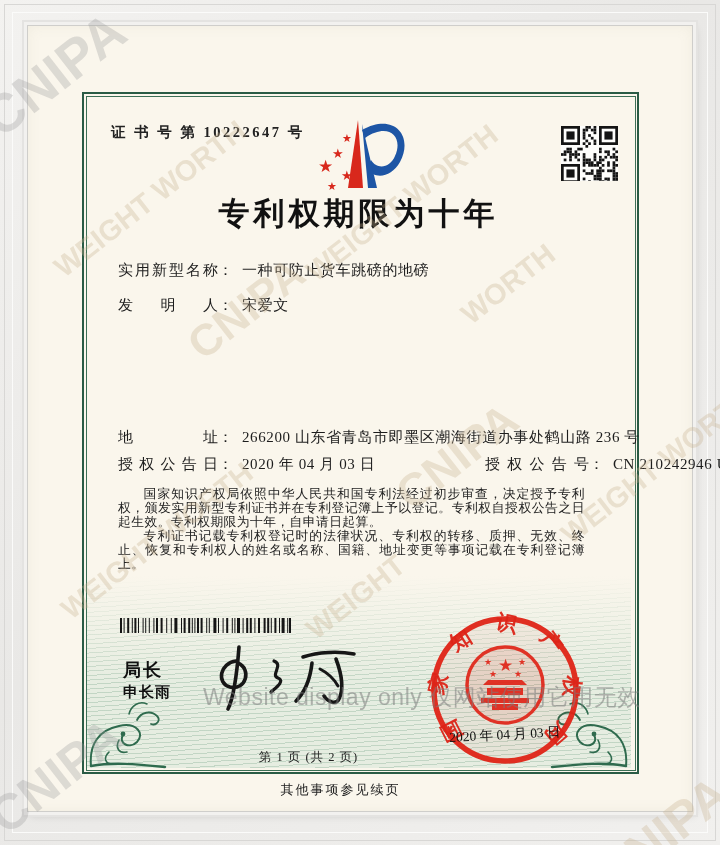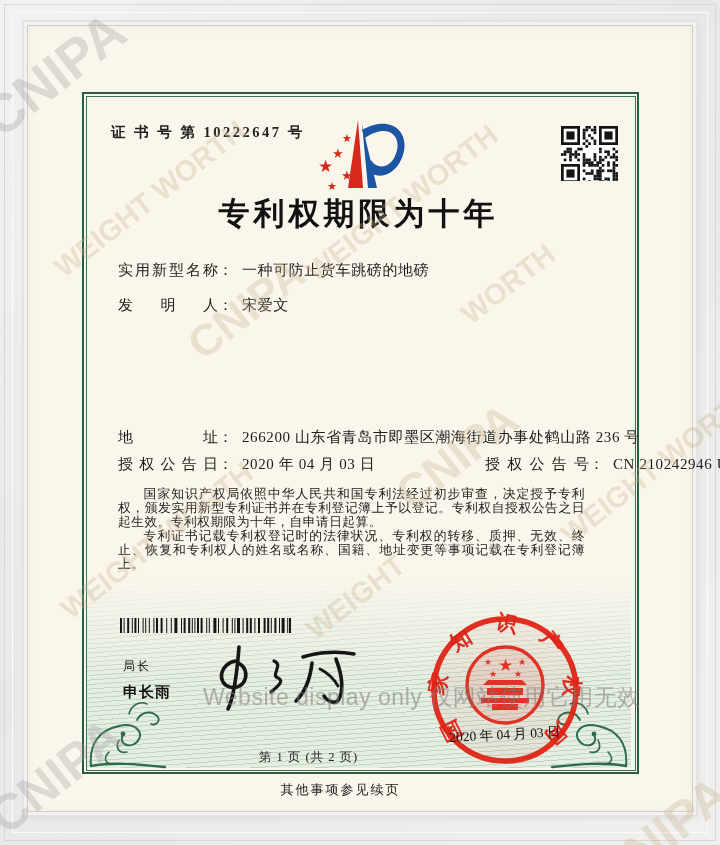--- a/index.html
+++ b/index.html
@@ -33,21 +33,21 @@
           vertical-align:bottom;}
   .flabel2{display:inline-block;width:104px;text-align:justify;text-align-last:justify;
           vertical-align:bottom;}
   .fval{margin-left:9px;letter-spacing:.6px;}
   .grant-pair{position:absolute;left:367px;top:0;}
   .paras{position:absolute;left:118px;top:487px;width:467px;font-size:12.8px;line-height:14px;
          color:#222;text-align:justify;letter-spacing:.4px;}
   .paras p{margin:0;text-indent:2em;}
   .barcode{position:absolute;left:120px;top:618px;}
   .director{position:absolute;left:123px;top:658px;font-family:"Liberation Sans","DejaVu Sans",sans-serif;
-            font-size:12px;color:#111;letter-spacing:2px;font-weight:400;}
+            font-size:18px;color:#111;letter-spacing:2px;font-weight:700;}
   .director-name{position:absolute;left:123px;top:683px;font-family:"Liberation Sans","DejaVu Sans",sans-serif;
             font-size:15px;color:#111;letter-spacing:1px;font-weight:600;}
   .signature{position:absolute;left:208px;top:639px;}
   .seal{position:absolute;left:418px;top:603px;}
   .page-note{position:absolute;left:82px;top:749px;width:453px;text-align:center;
              font-size:12.5px;color:#222;letter-spacing:1px;}
   .cont-note{position:absolute;left:28px;top:781px;width:625px;text-align:center;
              font-size:13px;color:#222;letter-spacing:2px;}
   .flourish{position:absolute;}
   

